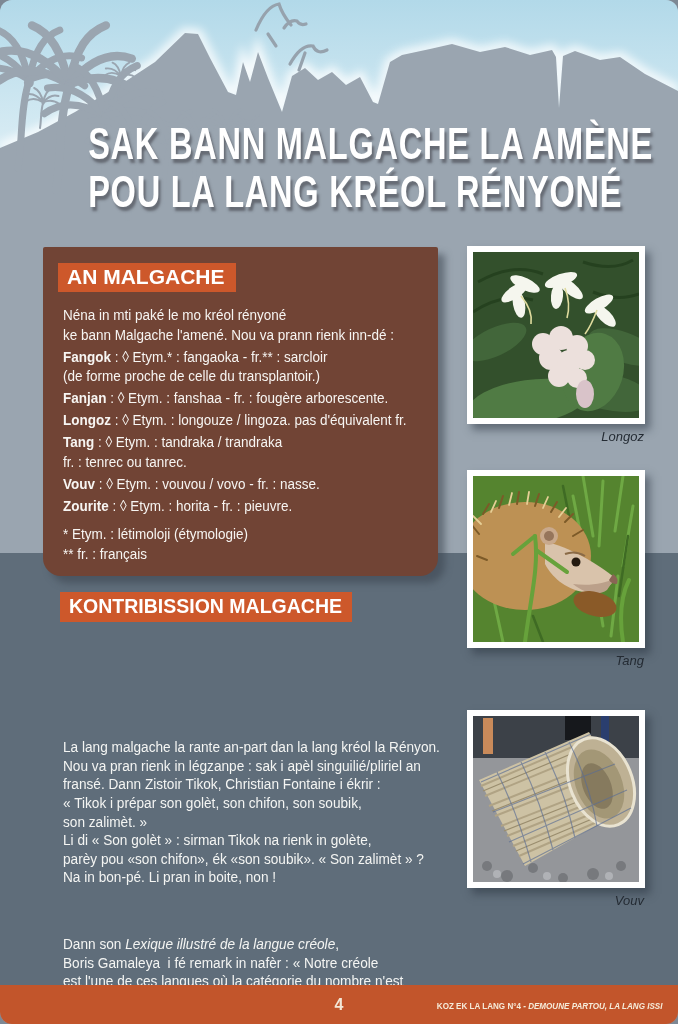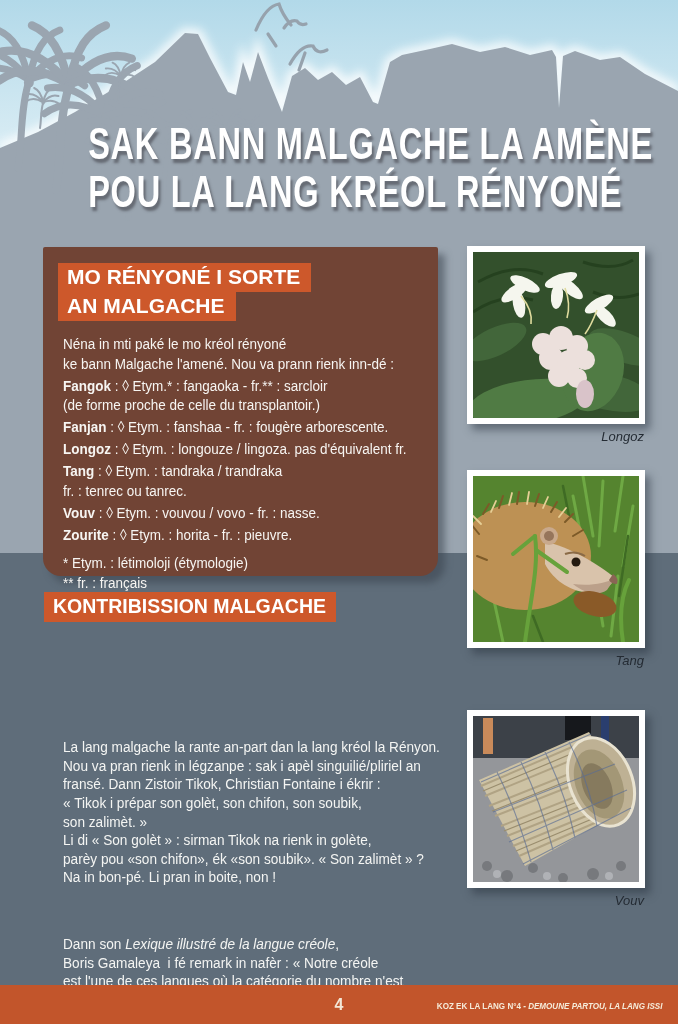--- a/index.html
+++ b/index.html
@@ -1,20 +1,21 @@
 <!DOCTYPE html>
 <html><head>
 <meta charset="utf-8">
 <style>
   html,body{margin:0;padding:0;background:#7d8894;}
   .page{
     position:relative;width:678px;height:1024px;overflow:hidden;
     background:#9aa5b0;
     font-family:"Liberation Sans",sans-serif;
     margin:0 auto;
+    border-radius:12px;
   }
   
   .bg-lower{position:absolute;left:0;top:553px;width:678px;height:432px;background:#5f6d7a;}
   .footer-bar{position:absolute;left:0;top:985px;width:678px;height:39px;background:#c2552b;}
 
   
   .header-art{position:absolute;left:0;top:0;width:678px;height:260px;display:block;}
 
   
   .main-title{
@@ -41,21 +42,21 @@
   .box-text{
     color:#f7f5f2;font-size:15.5px;line-height:19.5px;white-space:pre;
     transform:scaleX(0.87);transform-origin:0 0;
   }
   .box-intro{margin-top:13px;}
   .entry{margin-top:2.5px;}
   .entry b{font-weight:bold;}
   .footnotes{margin-top:9px;}
 
   
-  .section2-heading{position:absolute;left:44px;top:592px;text-align:right;}
+  .section2-heading{position:absolute;left:60px;top:592px;text-align:right;}
   .section2-heading .hstrip{font-size:19.5px;line-height:22px;padding:3px 10px 5px 9px;}
 
   
   .body-text{
     position:absolute;left:63px;top:701px;color:#f4f5f3;
     font-size:15.5px;line-height:18.6px;white-space:pre;
     transform:scaleX(0.88);transform-origin:0 0;
   }
   .para2{margin-top:11px;}
   .para2 em{font-style:italic;}
@@ -155,21 +156,20 @@
     </g>
   </svg>
 
   <div class="main-title">
     <div>SAK BANN MALGACHE LA AMÈNE</div>
     <div>POU LA LANG KRÉOL RÉNYONÉ</div>
   </div>
 
   <section class="brown-box">
     <div class="hstrips">
-      <div class="hstrip-row"><span class="hstrip">MO RÉNYONÉ I SORTE</span></div>
       <div class="hstrip-row"><span class="hstrip">AN MALGACHE</span></div>
     </div>
     <div class="box-text box-intro">Néna in mti paké le mo kréol rényoné
 ke bann Malgache l'amené. Nou va prann rienk inn-dé :</div>
     <div class="box-text entry"><b>Fangok</b><span> : ◊ Etym.* : fangaoka - fr.** : sarcloir
 (de forme proche de celle du transplantoir.)</span></div>
     <div class="box-text entry"><b>Fanjan</b><span> : ◊ Etym. : fanshaa - fr. : fougère arborescente.</span></div>
     <div class="box-text entry"><b>Longoz</b><span> : ◊ Etym. : longouze / lingoza. pas d'équivalent fr.</span></div>
     <div class="box-text entry"><b>Tang</b><span> : ◊ Etym. : tandraka / trandraka
 fr. : tenrec ou tanrec.</span></div>

